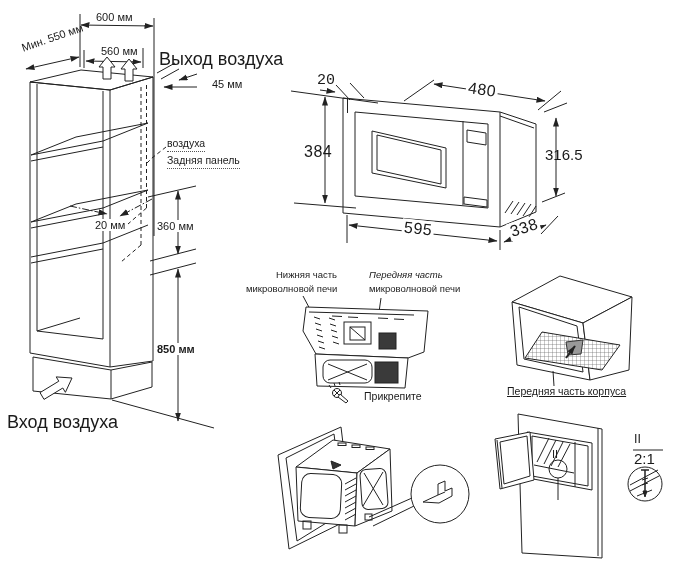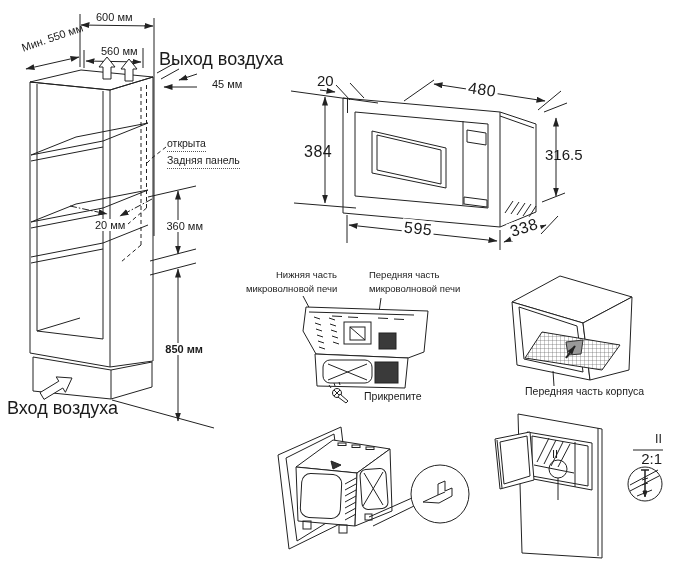--- a/index.html
+++ b/index.html
@@ -8,21 +8,21 @@
   #art{position:absolute;left:0;top:0;}
   .lbl{position:absolute;white-space:nowrap;line-height:1.1;color:#1a1a1a;}
   .s11{font-size:11px;}
   .s14{font-size:18px;}
   .s16{font-size:16px;letter-spacing:.5px;}
   .s15{font-size:15px;}
   .s10{font-size:9.5px;}
   .s105{font-size:10.5px;}
   .bgw{background:#fff;padding:0 2px;}
   .dotted{border-bottom:1px dotted #555;padding-bottom:1px;}
-  .ctr{text-align:right;}
+  .ctr{text-align:left;}
 </style>
 </head>
 <body>
 
 <div id="page">
 
 <svg id="art" width="674" height="563" viewBox="0 0 674 563">
   <defs>
     <marker id="ah" markerWidth="10" markerHeight="8" refX="8.5" refY="3" orient="auto-start-reverse" markerUnits="userSpaceOnUse">
       <path d="M0,0 L9,3 L0,6 Z" fill="#222"></path>
@@ -261,38 +261,38 @@
     </g>
   </g>
 </svg>
 
 <div class="lbl s11" style="left:96px;top:11px;text-align:center;">600 мм</div>
 <div class="lbl s11" style="left:22px;top:42px;transform:rotate(-19deg);transform-origin:left center;">Мин. 550 мм</div>
 <div class="lbl s11" style="left:101px;top:45px;">560 мм</div>
 <div class="lbl s14" style="left:159px;top:50px;">Выход воздуха</div>
 <div class="lbl s11" style="left:212px;top:78px;">45 мм</div>
 <div class="lbl s105 dotted" style="left:167px;top:123px;margin-top:32px;">Задняя панель</div>
-<div class="lbl s105 dotted" style="left:167px;top:138px;">открыта</div>
+<div class="lbl s105 dotted" style="left:167px;top:138px;">воздуха</div>
 <div class="lbl s11 bgw" style="left:93px;top:219px;">20 мм</div>
 <div class="lbl s11 bgw ctr" style="left:155px;top:220px;width:46px;">360 мм</div>
 <div class="lbl s11 bgw ctr" style="left:155px;top:343px;width:46px;font-weight:bold;">850 мм</div>
-<div class="lbl s14" style="left:7px;top:399px;">Вход воздуха</div>
-
-<div class="lbl s15" style="left:317px;top:73px;">20</div>
+<div class="lbl s14" style="left:7px;top:413px;">Вход воздуха</div>
+
+<div class="lbl s15" style="left:317px;top:73px;font-family:Liberation Mono, monospace;">20</div>
 <div class="lbl s16 bgw" style="left:466px;top:81px;transform:rotate(8deg);">480</div>
 <div class="lbl s16" style="left:304px;top:143px;">384</div>
 <div class="lbl s15" style="left:545px;top:147px;">316.5</div>
 <div class="lbl s16 bgw" style="left:402px;top:220px;transform:rotate(6deg);">595</div>
 <div class="lbl s16 bgw" style="left:508px;top:219px;transform:rotate(-18deg);">338</div>
 
 <div class="lbl s10" style="left:246px;top:270px;padding-left:30px;">Нижняя часть</div>
 <div class="lbl s10" style="left:246px;top:284px;">микроволновой печи</div>
-<div class="lbl s10" style="left:369px;top:270px;">Передняя часть</div>
+<div class="lbl s10" style="left:369px;top:270px;font-style:italic;">Передняя часть</div>
 <div class="lbl s10" style="left:369px;top:284px;">микроволновой печи</div>
 <div class="lbl s105" style="left:352px;top:391px;padding-left:12px;">Прикрепите</div>
 
-<div class="lbl s105" style="left:525px;top:386px;">Передняя часть корпуса</div>
+<div class="lbl s105" style="left:507px;top:386px;text-decoration:underline;">Передняя часть корпуса</div>
 
 <div class="lbl s11" style="left:552px;top:448px;">II</div>
 <div class="lbl ctr" style="left:634px;top:433px;width:28px;font-size:12.5px;">II</div>
 <div class="lbl ctr" style="left:634px;top:451px;width:28px;font-size:15px;">2:1</div>
 
 </div>
 
 </body></html>

